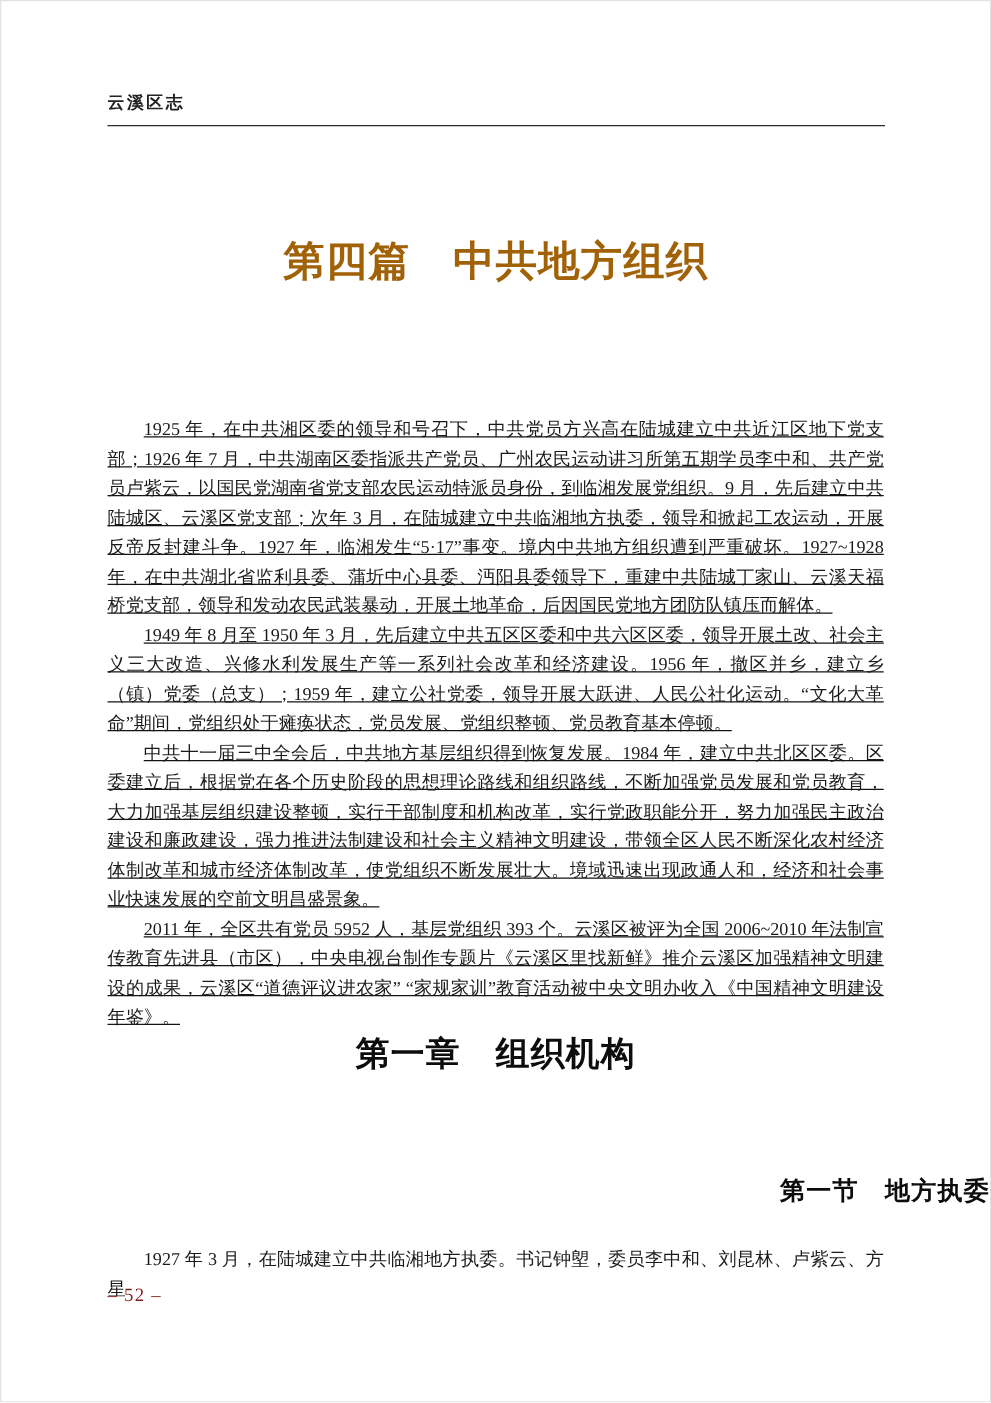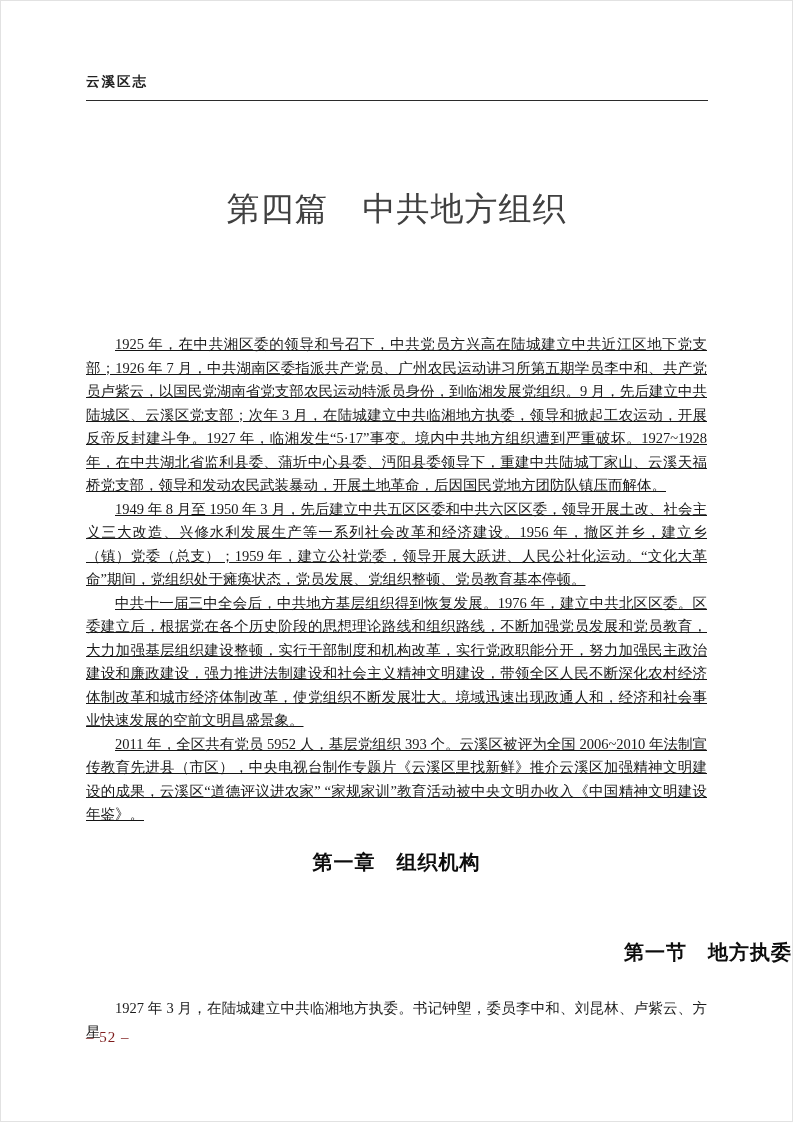--- a/index.html
+++ b/index.html
@@ -29,47 +29,47 @@
     color: #222222;
   }
   .part-title {
     position: absolute;
     left: 0;
     right: 0;
     top: 186px;
     text-align: center;
     font-family: "Liberation Sans", "DejaVu Sans", sans-serif;
     font-size: 33px;
-    font-weight: 400;
+    font-weight: 700;
     letter-spacing: 1px;
-    color: #404040;
+    color: #a16207;
   }
   .body-text {
     position: absolute;
     left: 85px;
     right: 85px;
     top: 332px;
     text-decoration: underline;
   }
   .body-text p,
   .closing p {
     font-size: 14.5px;
     line-height: 23.5px;
     text-align: justify;
     text-indent: 2em;
     color: #1a1a1a;
   }
   .chapter-title {
     position: absolute;
     left: 0;
     right: 0;
-    top: 848px;
+    top: 824px;
     text-align: center;
     font-family: "Liberation Sans", "DejaVu Sans", sans-serif;
-    font-size: 20px;
+    font-size: 27px;
     font-weight: 700;
     letter-spacing: 1px;
     color: #0d0d0d;
   }
   .section-title {
     position: absolute;
     left: 0;
     right: 0;
     top: 938px;
     text-align: right;
@@ -101,21 +101,21 @@
 
   <div class="running-header">
     <span>云溪区志</span>
   </div>
 
   <h1 class="part-title">第四篇　中共地方组织</h1>
 
   <div class="body-text">
     <p>1925 年，在中共湘区委的领导和号召下，中共党员方兴高在陆城建立中共近江区地下党支部；1926 年 7 月，中共湖南区委指派共产党员、广州农民运动讲习所第五期学员李中和、共产党员卢紫云，以国民党湖南省党支部农民运动特派员身份，到临湘发展党组织。9 月，先后建立中共陆城区、云溪区党支部；次年 3 月，在陆城建立中共临湘地方执委，领导和掀起工农运动，开展反帝反封建斗争。1927 年，临湘发生“5·17”事变。境内中共地方组织遭到严重破坏。1927~1928 年，在中共湖北省监利县委、蒲圻中心县委、沔阳县委领导下，重建中共陆城丁家山、云溪天福桥党支部，领导和发动农民武装暴动，开展土地革命，后因国民党地方团防队镇压而解体。</p>
     <p>1949 年 8 月至 1950 年 3 月，先后建立中共五区区委和中共六区区委，领导开展土改、社会主义三大改造、兴修水利发展生产等一系列社会改革和经济建设。1956 年，撤区并乡，建立乡（镇）党委（总支）；1959 年，建立公社党委，领导开展大跃进、人民公社化运动。“文化大革命”期间，党组织处于瘫痪状态，党员发展、党组织整顿、党员教育基本停顿。</p>
-    <p>中共十一届三中全会后，中共地方基层组织得到恢复发展。1976 年，建立中共北区区委。区委建立后，根据党在各个历史阶段的思想理论路线和组织路线，不断加强党员发展和党员教育，大力加强基层组织建设整顿，实行干部制度和机构改革，实行党政职能分开，努力加强民主政治建设和廉政建设，强力推进法制建设和社会主义精神文明建设，带领全区人民不断深化农村经济体制改革和城市经济体制改革，使党组织不断发展壮大。境域迅速出现政通人和，经济和社会事业快速发展的空前文明昌盛景象。</p>
+    <p>中共十一届三中全会后，中共地方基层组织得到恢复发展。1984 年，建立中共北区区委。区委建立后，根据党在各个历史阶段的思想理论路线和组织路线，不断加强党员发展和党员教育，大力加强基层组织建设整顿，实行干部制度和机构改革，实行党政职能分开，努力加强民主政治建设和廉政建设，强力推进法制建设和社会主义精神文明建设，带领全区人民不断深化农村经济体制改革和城市经济体制改革，使党组织不断发展壮大。境域迅速出现政通人和，经济和社会事业快速发展的空前文明昌盛景象。</p>
     <p>2011 年，全区共有党员 5952 人，基层党组织 393 个。云溪区被评为全国 2006~2010 年法制宣传教育先进县（市区），中央电视台制作专题片《云溪区里找新鲜》推介云溪区加强精神文明建设的成果，云溪区“道德评议进农家” “家规家训”教育活动被中央文明办收入《中国精神文明建设年鉴》。</p>
   </div>
 
   <h2 class="chapter-title">第一章　组织机构</h2>
 
   <h3 class="section-title">第一节　地方执委</h3>
 
   <div class="closing">
     <p>1927 年 3 月，在陆城建立中共临湘地方执委。书记钟塱，委员李中和、刘昆林、卢紫云、方星</p>
   </div>

